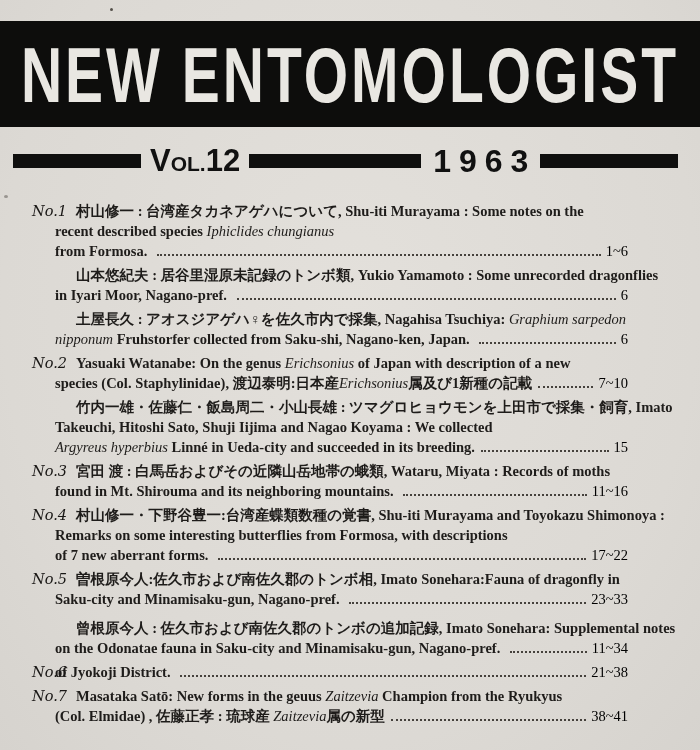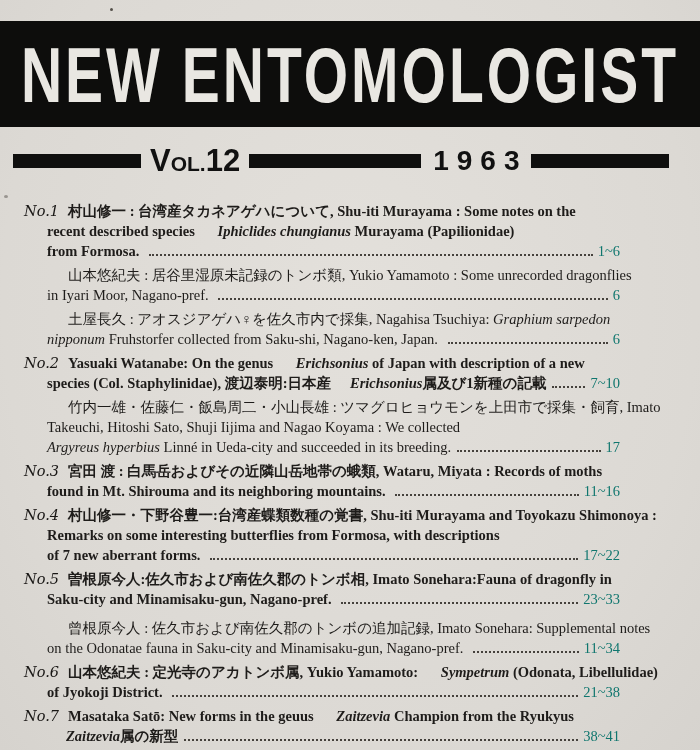--- a/index.html
+++ b/index.html
@@ -42,26 +42,26 @@
   .vol {
     font-family: "Liberation Sans", "DejaVu Sans", sans-serif;
     font-weight: bold; color: #111;
     margin: 4px 9px; white-space: pre;
   }
   .v-big { font-size: 31px; }
   .v-small { font-size: 21px; }
   .year {
     font-family: "Liberation Sans", "DejaVu Sans", sans-serif;
     font-weight: bold; color: #111;
-    font-size: 28px; letter-spacing: 8px;
+    font-size: 32px; letter-spacing: 8px;
     margin: 0 4px 0 12px; white-space: pre;
   }
   
   .toc {
-    position: absolute; top: 201px; left: 0;
+    position: absolute; top: 201px; left: 8px;
     width: 648px;
     font-size: 14.5px;
   }
   .entry { position: relative; margin-bottom: 4px; }
   .entry.gap { margin-top: 9px; }
   .no {
     position: absolute; left: 24px; top: 0;
     height: 20px; line-height: 20px;
     font-family: "DejaVu Serif", serif;
     font-style: italic; font-weight: normal;
@@ -70,30 +70,30 @@
   }
   .line {
     display: flex; flex-wrap: nowrap; align-items: flex-end;
     height: 20px; line-height: 20px;
     padding-right: 28px;
   }
   .line.first { padding-left: 68px; }
   .line.cont  { padding-left: 47px; }
   .run { white-space: pre; }
   .s-b  { font-weight: bold; }
-  .s-bi { font-weight: bold; font-style: italic; margin-left: 19px; }
+  .s-bi { font-weight: normal; font-style: italic; }
   .s-i  { font-style: italic; }
-  .s-r  { font-weight: normal; }
+  .s-r  { font-weight: bold; }
   .leader {
     flex: 1 1 12px; min-width: 12px;
     border-bottom: 2px dotted #45413c;
     margin: 0 5px 5px 6px;
     height: 0;
   }
-  .pages { font-weight: normal; white-space: pre; color: #0f766e; }
+  .pages { font-weight: normal; white-space: pre; color: #000000; }
   
   .speck { position: absolute; background: #55514b; border-radius: 50%; }
   .sp1 { left: 110px; top: 8px; width: 3px; height: 3px; }
   .sp2 { left: 4px;  top: 195px; width: 4px; height: 3px; opacity: .5; }
 </style>
 </head>
 <body>
 
 <div class="speck sp1"></div>
 <div class="speck sp2"></div>
@@ -112,21 +112,20 @@
 
 <div class="toc" id="toc">
     <div class="entry">
       <span class="no">No.1</span>
       <div class="line first">
         <span class="run s-b">村山修一 : 台湾産タカネアゲハについて, Shu-iti Murayama : Some notes on the</span>
       </div>
       <div class="line cont">
         <span class="run s-b">recent described species </span>
         <span class="run s-bi">Iphiclides chungianus</span>
-        <span class="run s-b"> Murayama (Papilionidae)</span>
       </div>
       <div class="line cont">
         <span class="run s-b">from Formosa. </span>
         <span class="leader"></span>
         <span class="pages">1~6</span>
       </div>
     </div>
     <div class="entry">
       <div class="line first">
         <span class="run s-r">山本悠紀夫 : 居谷里湿原未記録のトンボ類, Yukio Yamamoto : Some unrecorded dragonflies</span>
@@ -168,21 +167,21 @@
       <div class="line first">
         <span class="run s-r">竹内一雄・佐藤仁・飯島周二・小山長雄 : ツマグロヒョウモンを上田市で採集・飼育, Imato</span>
       </div>
       <div class="line cont">
         <span class="run s-r">Takeuchi, Hitoshi Sato, Shuji Iijima and Nagao Koyama : We collected</span>
       </div>
       <div class="line cont">
         <span class="run s-i">Argyreus hyperbius</span>
         <span class="run s-r"> Linné in Ueda-city and succeeded in its breeding.</span>
         <span class="leader"></span>
-        <span class="pages">17</span>
+        <span class="pages">15</span>
       </div>
     </div>
     <div class="entry">
       <span class="no">No.3</span>
       <div class="line first">
         <span class="run s-b">宮田 渡 : 白馬岳およびその近隣山岳地帯の蛾類, Wataru, Miyata : Records of moths</span>
       </div>
       <div class="line cont">
         <span class="run s-b">found in Mt. Shirouma and its neighboring mountains. </span>
         <span class="leader"></span>
@@ -219,38 +218,34 @@
         <span class="run s-r">曾根原今人 : 佐久市および南佐久郡のトンボの追加記録, Imato Sonehara: Supplemental notes</span>
       </div>
       <div class="line cont">
         <span class="run s-r">on the Odonatae fauna in Saku-city and Minamisaku-gun, Nagano-pref. </span>
         <span class="leader"></span>
         <span class="pages">11~34</span>
       </div>
     </div>
     <div class="entry">
       <span class="no">No.6</span>
-      <div class="line first">
-        <span class="run s-b">山本悠紀夫 : 定光寺のアカトンボ属, Yukio Yamamoto: </span>
-        <span class="run s-bi">Sympetrum</span>
-        <span class="run s-b"> (Odonata, Libellulidae)</span>
-      </div>
       <div class="line cont">
         <span class="run s-b">of Jyokoji District. </span>
         <span class="leader"></span>
         <span class="pages">21~38</span>
       </div>
     </div>
     <div class="entry">
       <span class="no">No.7</span>
       <div class="line first">
         <span class="run s-b">Masataka Satō: New forms in the geuus </span>
         <span class="run s-bi">Zaitzevia</span>
         <span class="run s-b"> Champion from the Ryukyus</span>
       </div>
       <div class="line cont">
+        <span class="run s-b">(Col. Elmidae) , 佐藤正孝 : 琉球産 </span>
         <span class="run s-bi">Zaitzevia</span>
         <span class="run s-b">属の新型</span>
         <span class="leader"></span>
         <span class="pages">38~41</span>
       </div>
     </div>
   </div>
 
 </body></html>

